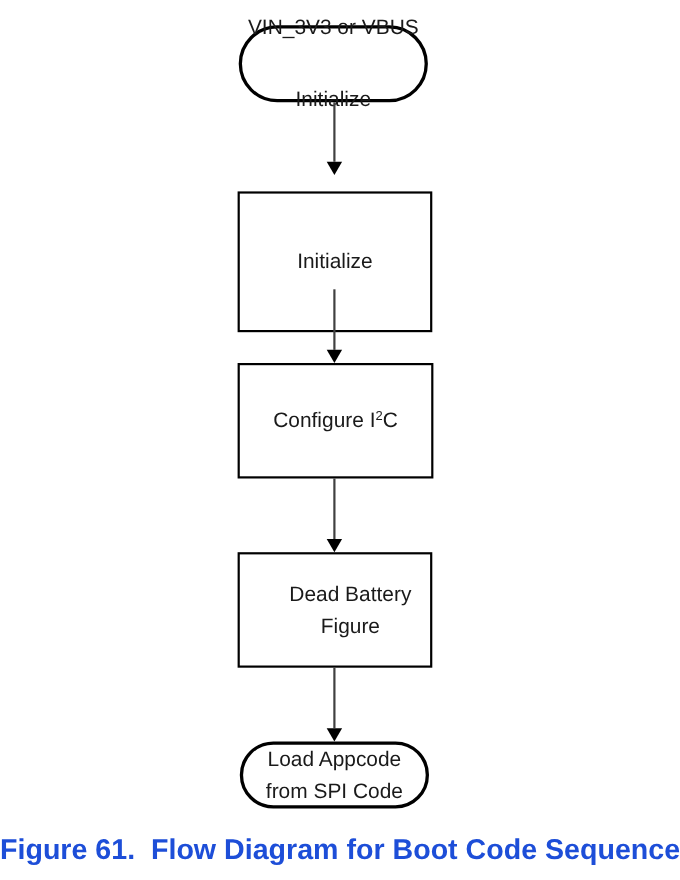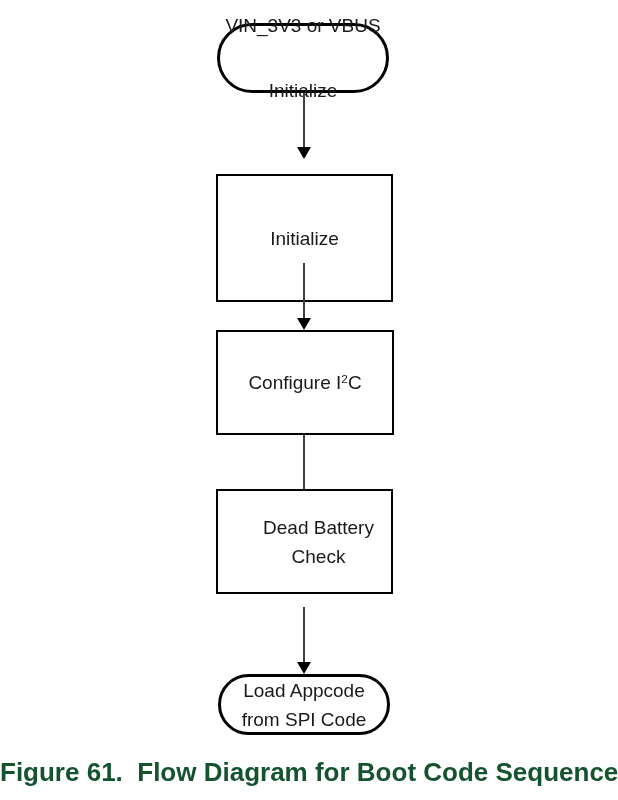--- a/index.html
+++ b/index.html
@@ -68,29 +68,29 @@
   }
   .caption {
     position: absolute;
     left: 0;
     right: 0;
     top: 756px;
     text-align: center;
     font-size: 26px;
     line-height: 32px;
     font-weight: bold;
-    color: #14532d;
+    color: #1d4ed8;
     white-space: pre;
   }
 
   
   #node-start        { left: 217px; top: 23px;  width: 172px; height: 70px; gap: 36px; }
   #node-initialize   { left: 216px; top: 174px; width: 177px; height: 128px; }
   #node-configure    { left: 216px; top: 330px; width: 178px; height: 105px; }
-  #node-deadbattery  { left: 216px; top: 489px; width: 177px; height: 105px; padding-left: 28px; }
+  #node-deadbattery  { left: 216px; top: 502px; width: 177px; height: 105px; padding-left: 28px; }
   #node-end          { left: 218px; top: 674px; width: 172px; height: 61px; }
 
   
   #arrow-1 { left: 296px; top: 93px;  height: 66px; }
   #arrow-2 { left: 296px; top: 263px; height: 67px; }
   #arrow-3 { left: 296px; top: 435px; height: 67px; }
   #arrow-4 { left: 296px; top: 607px; height: 67px; }
 </style>
 </head>
 <body>
@@ -120,21 +120,21 @@
     <span class="line"><span>Configure I</span><sup>2</sup><span>C</span></span>
   </div>
 
   <div class="arrow" id="arrow-3">
     <div class="stem"></div>
     <div class="head"></div>
   </div>
 
   <div class="node process" id="node-deadbattery">
     <span class="line">Dead Battery</span>
-    <span class="line">Check</span>
+    <span class="line">Figure</span>
   </div>
 
   <div class="arrow" id="arrow-4">
     <div class="stem"></div>
     <div class="head"></div>
   </div>
 
   <div class="node terminator" id="node-end">
     <span class="line">Load Appcode</span>
     <span class="line">from SPI Code</span>

